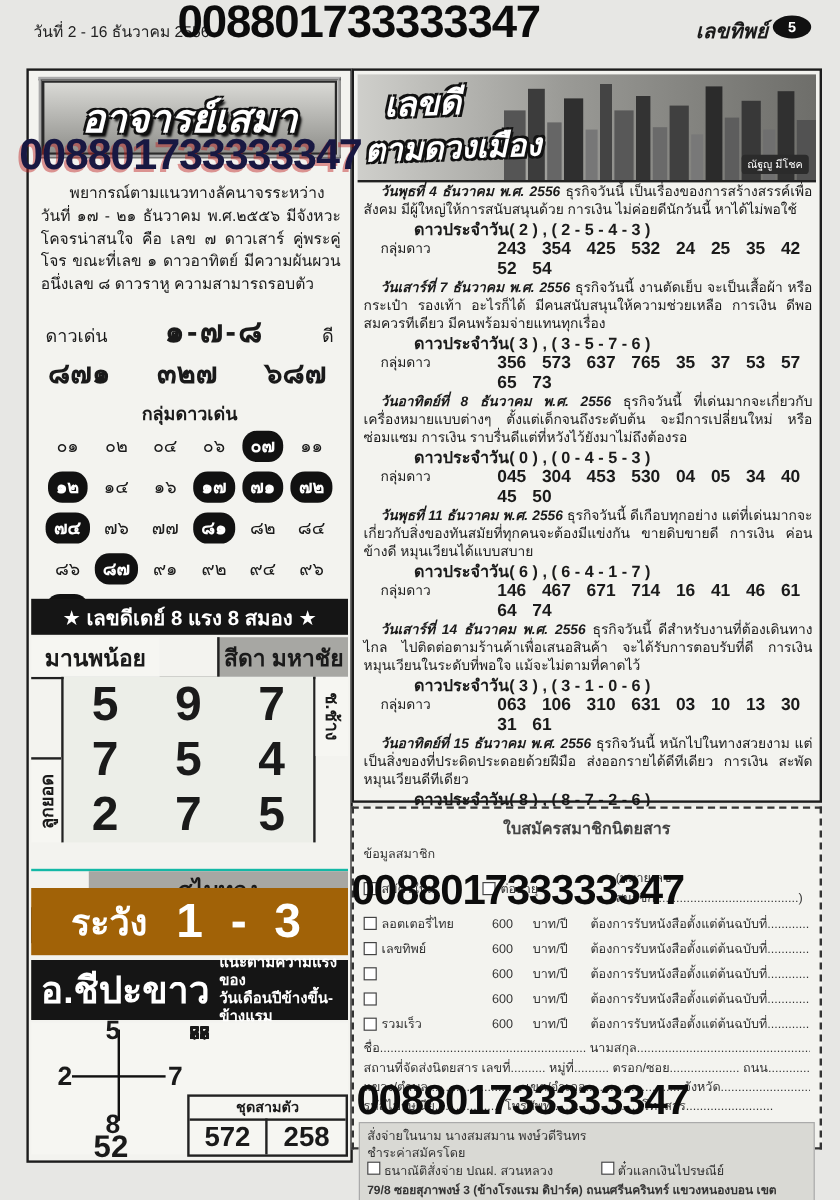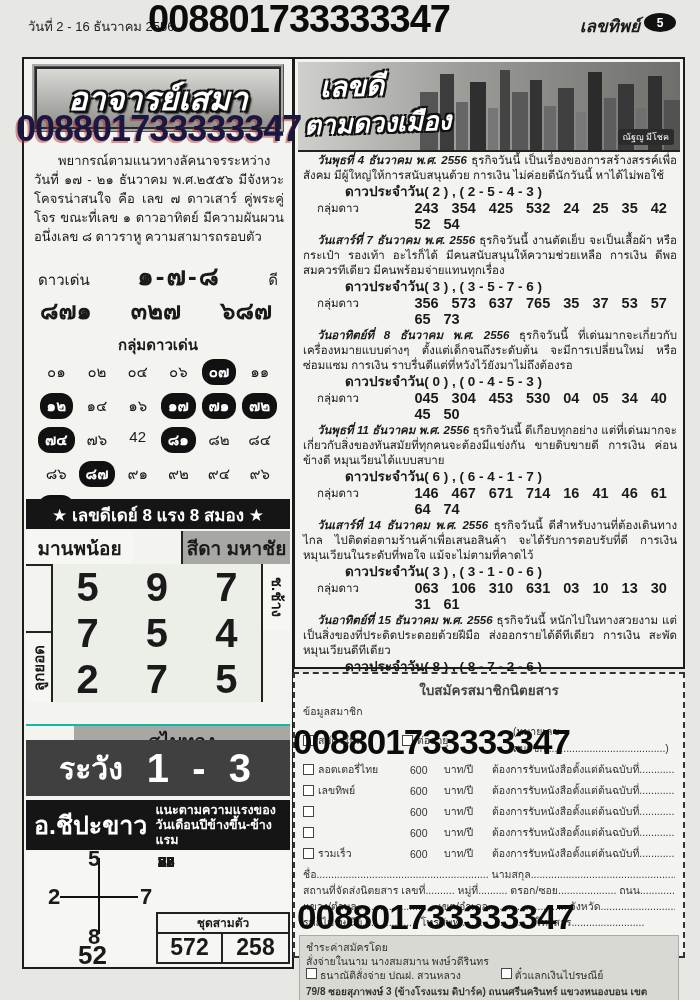--- a/index.html
+++ b/index.html
@@ -44,27 +44,27 @@
   .cg{background:#a7a7a3;margin-left:48px;}
   .matrix{left:2px;top:505px;right:2px;height:138px;display:flex;}
   .vstrip{width:25px;position:relative;border-right:2px solid #222;}
   .vstripR{border-right:none;border-left:2px solid #222;width:27px;}
   .vstrip .seg{position:absolute;left:0;right:0;overflow:hidden;}
   .vstrip .seg span{position:absolute;left:50%;top:50%;white-space:nowrap;font-size:15px;font-weight:bold;}
   .rotL{transform:translate(-50%,-50%) rotate(-90deg);}
   .rotR{transform:translate(-50%,-50%) rotate(90deg);}
   .mcenter{flex:1;background:#eceee8;display:grid;grid-template-columns:repeat(3,1fr);align-items:center;justify-items:center;}
   .mcenter span{font-size:40px;font-weight:bold;line-height:1;}
-  .warnbar{left:2px;top:681px;right:2px;height:56px;background:#404040;color:#fff;display:flex;
+  .warnbar{left:2px;top:681px;right:2px;height:56px;background:#a16207;color:#fff;display:flex;
            align-items:center;justify-content:center;gap:24px;}
   .warnbar .w1{font-size:30px;font-weight:bold;}
   .warnbar .w2{font-size:40px;font-weight:bold;letter-spacing:6px;}
   .masterbar{left:2px;top:741px;right:2px;height:50px;background:#151515;color:#fff;display:flex;
              align-items:center;padding:0 8px;gap:8px;box-sizing:border-box;}
-  .masterbar .mn{font-size:25px;font-weight:bold;}
+  .masterbar .mn{font-size:31px;font-weight:bold;}
   .masterbar .md{font-size:12.5px;font-weight:bold;line-height:15px;}
   .crossSec{left:2px;top:793px;right:2px;height:110px;background:#f6f6f2;}
   .crossSec *{position:absolute;}
   .cl-v{left:72px;top:6px;width:2px;height:76px;background:#111;}
   .cl-h{left:34px;top:44px;width:78px;height:2px;background:#111;}
   .cn{font-size:22px;font-weight:bold;}
   .cn-top{left:62px;top:-6px;}
   .cn-left{left:22px;top:32px;}
   .cn-right{left:114px;top:32px;}
   .cn-bot{left:62px;top:72px;}
@@ -148,21 +148,21 @@
     <span class="gcell hl">๐๗</span>
     <span class="gcell">๑๑</span>
     <span class="gcell hl">๑๒</span>
     <span class="gcell">๑๔</span>
     <span class="gcell">๑๖</span>
     <span class="gcell hl">๑๗</span>
     <span class="gcell hl">๗๑</span>
     <span class="gcell hl">๗๒</span>
     <span class="gcell hl">๗๔</span>
     <span class="gcell">๗๖</span>
-    <span class="gcell">42</span>
+    <span class="gcell">๗๗</span>
     <span class="gcell hl">๘๑</span>
     <span class="gcell">๘๒</span>
     <span class="gcell">๘๔</span>
     <span class="gcell">๘๖</span>
     <span class="gcell hl">๘๗</span>
     <span class="gcell">๙๑</span>
     <span class="gcell">๙๒</span>
     <span class="gcell">๙๔</span>
     <span class="gcell">๙๖</span>
     <span class="gcell hl">๙๗</span>
@@ -397,22 +397,22 @@
     <span class="mname">รวมเร็ว</span>
     <span class="mprice">600</span>
     <span class="munit">บาท/ปี</span>
     <span class="mnote">ต้องการรับหนังสือตั้งแต่ต้นฉบับที่....................................</span>
   </div>
   <div class="fline">ชื่อ........................................................... นามสกุล...........................................................</div>
   <div class="fline">สถานที่จัดส่งนิตยสาร  เลขที่.......... หมู่ที่.......... ตรอก/ซอย.................... ถนน....................</div>
   <div class="fline">แขวง/ตำบล........................... เขต/อำเภอ........................... จังหวัด...........................</div>
   <div class="fline">รหัสไปรษณีย์................... โทรศัพท์......................... โทรสาร.........................</div>
   <div class="paybox">
+    <div>สั่งจ่ายในนาม นางสมสมาน พงษ์วดีรินทร</div>
     <div>ชำระค่าสมัครโดย</div>
-    <div>สั่งจ่ายในนาม นางสมสมาน พงษ์วดีรินทร</div>
     <div class="payopts">
       <span><span class="cbx"></span> <span>ธนาณัติสั่งจ่าย ปณฝ. สวนหลวง</span></span>
       <span><span class="cbx"></span> <span>ตั๋วแลกเงินไปรษณีย์</span></span>
     </div>
     <div class="payaddr">79/8 ซอยสุภาพงษ์ 3 (ข้างโรงแรม ดิปาร์ค) ถนนศรีนครินทร์ แขวงหนองบอน เขตประเวศ กรุงเทพฯ 10250</div>
 
   </div>
 </div>
 
 </body></html>

